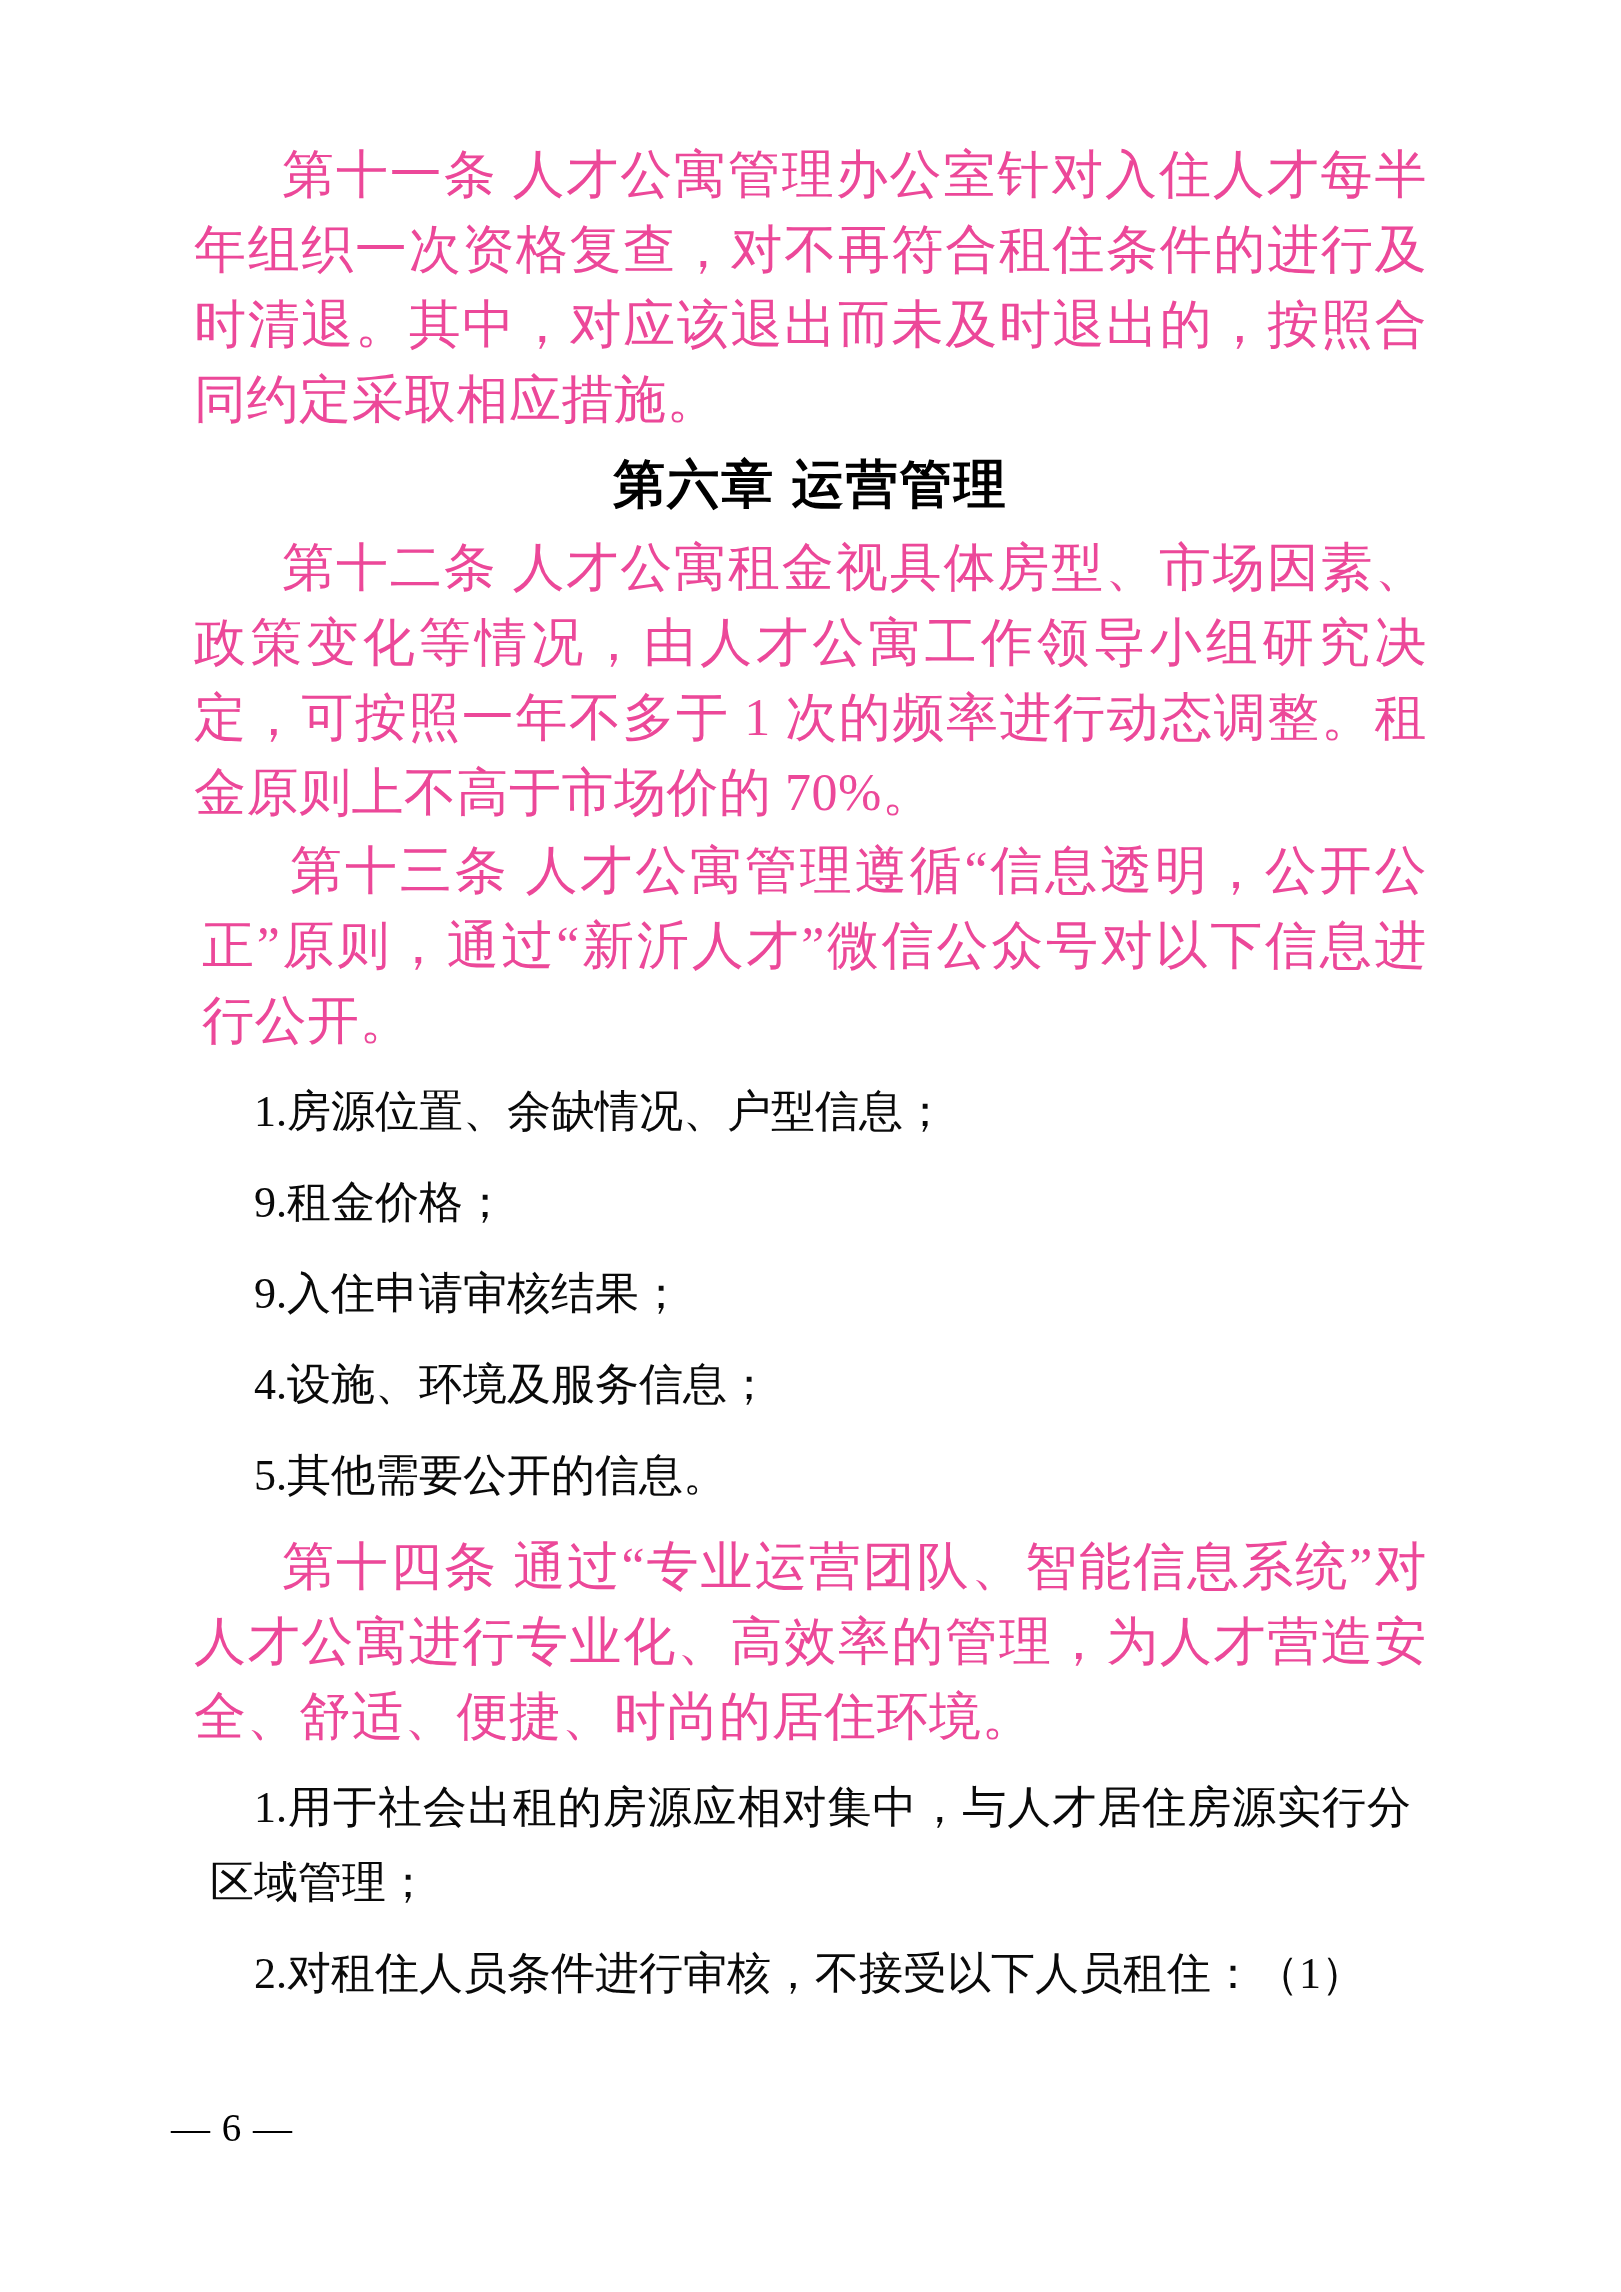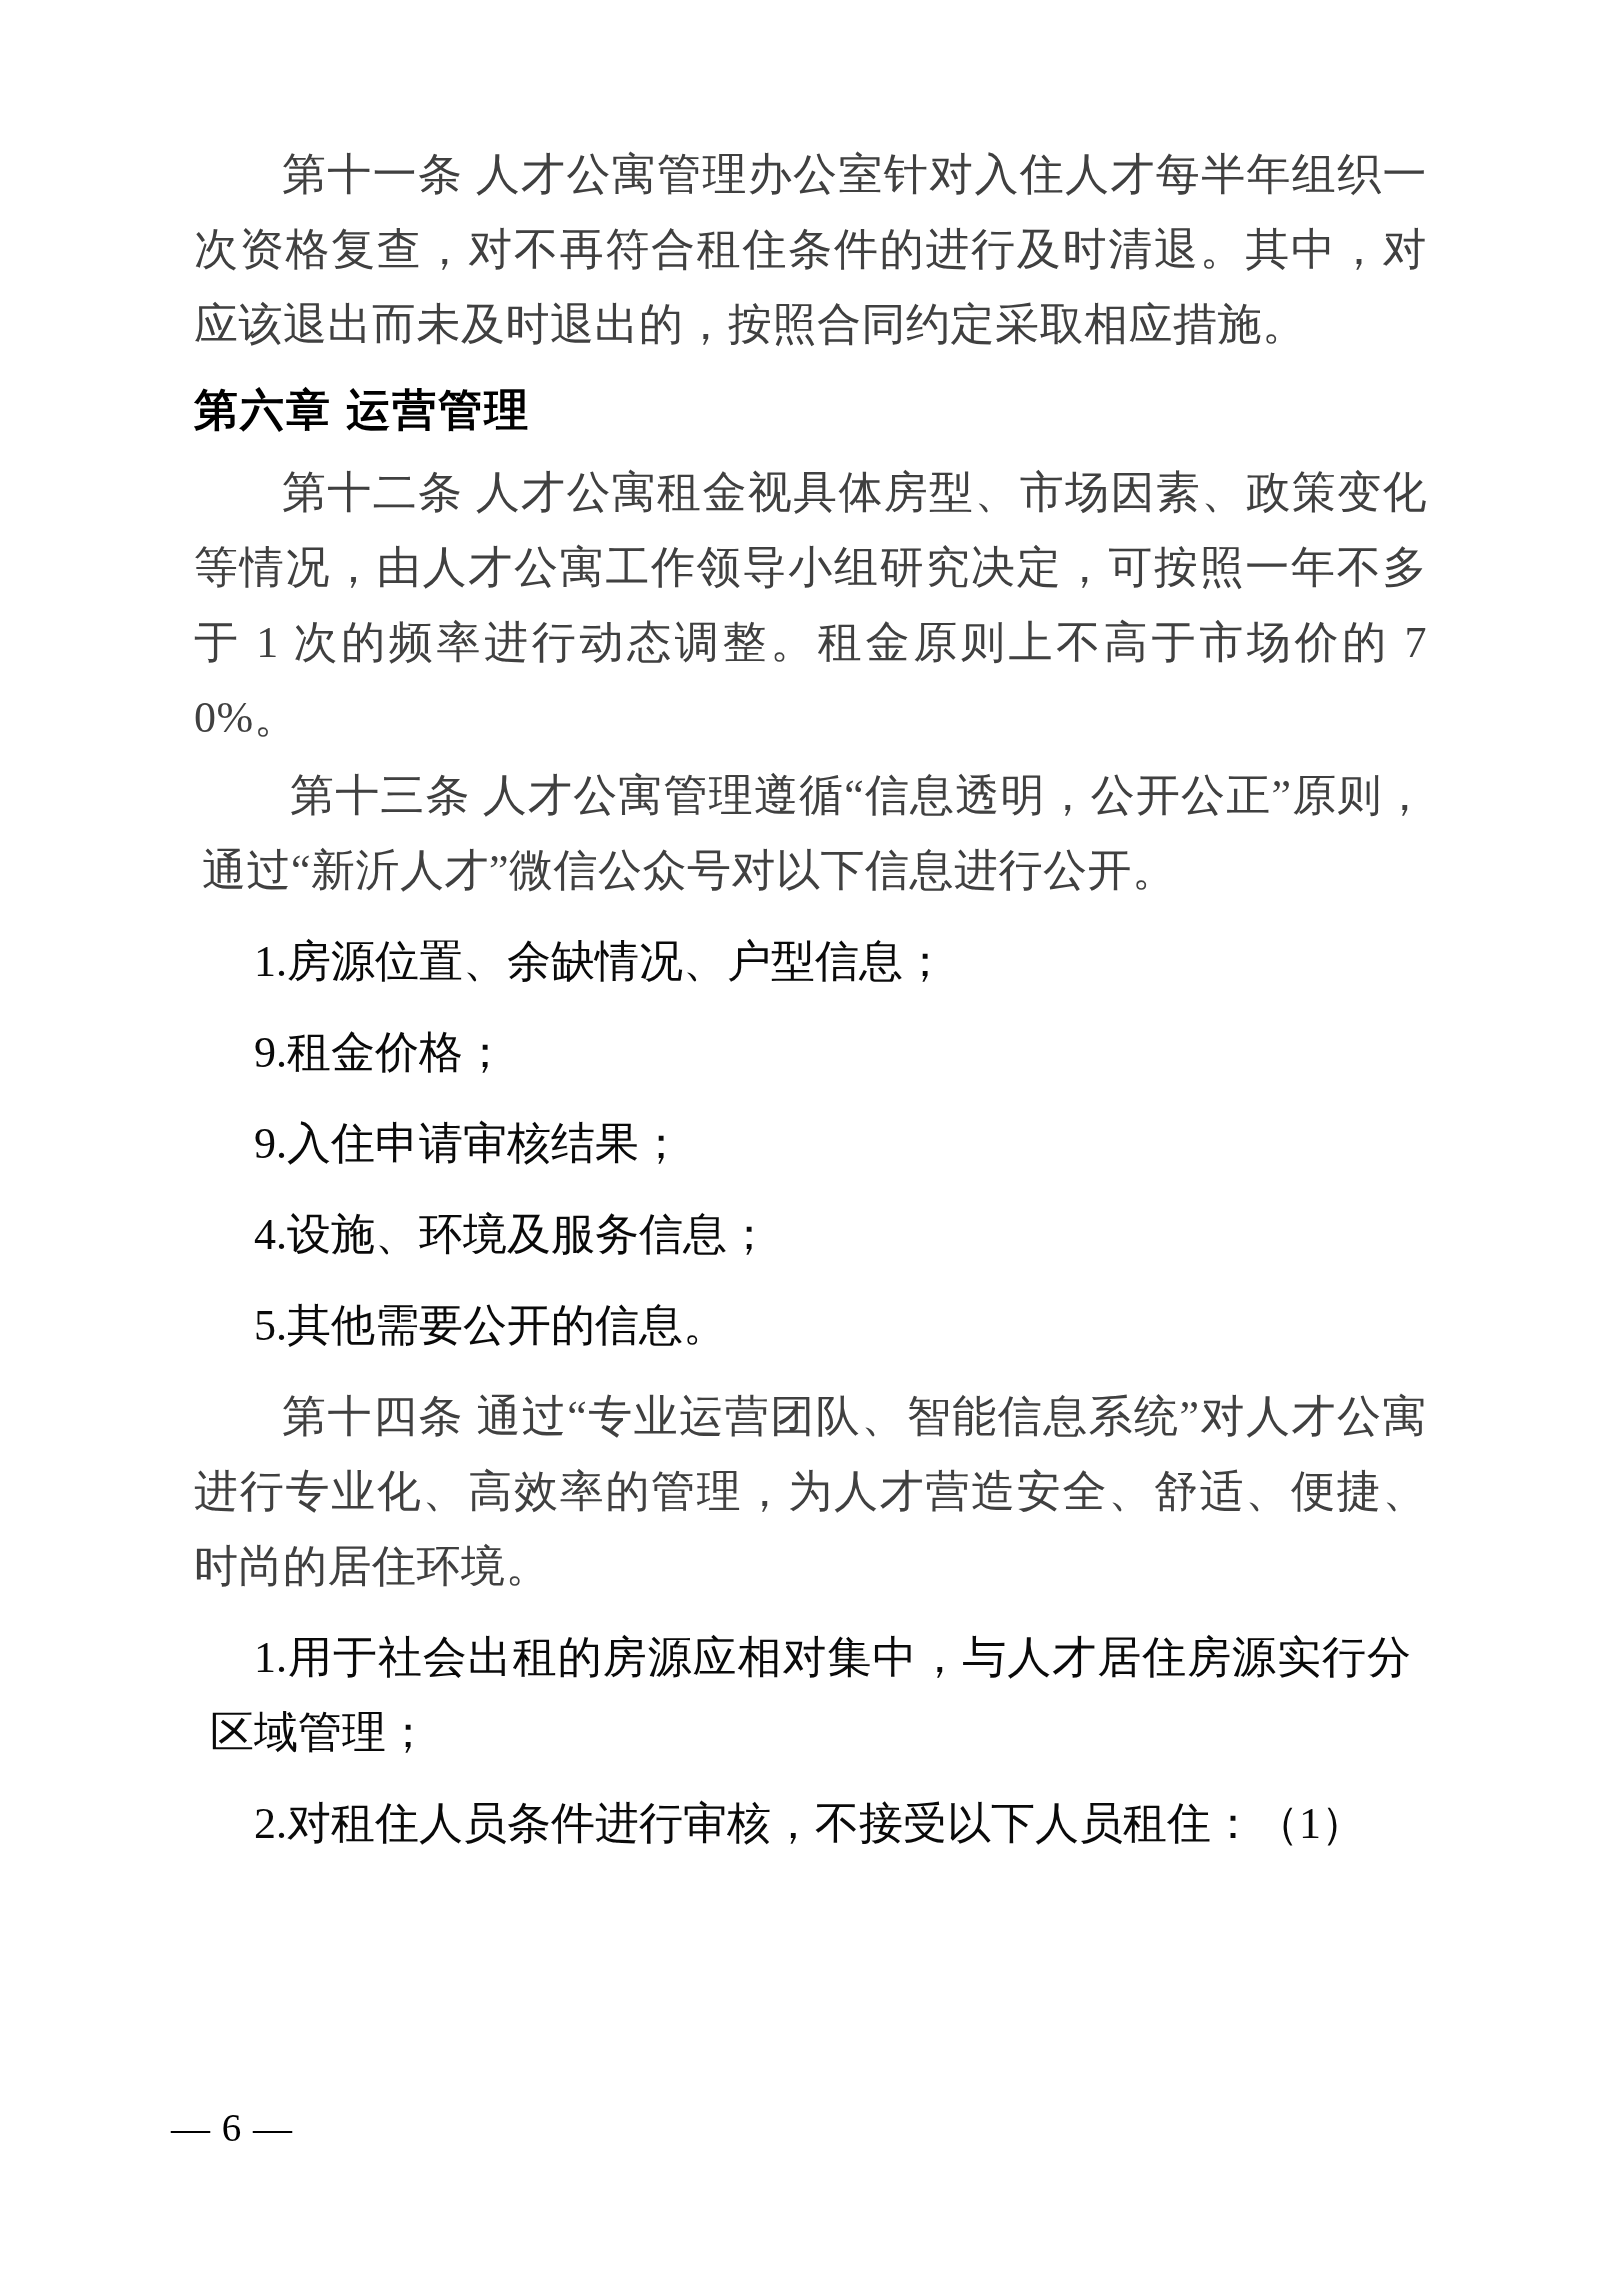--- a/index.html
+++ b/index.html
@@ -22,44 +22,44 @@
   }
   .content {
     position: absolute;
     left: 194px;
     top: 137px;
     width: 1233px;
   }
   
   .para {
     font-family: "Liberation Serif", "DejaVu Serif", serif;
-    font-size: 44px;
+    font-size: 52px;
     line-height: 75px;
     text-align: justify;
     text-align-last: left;
     text-justify: inter-character;
     margin: 0 0 0 0;
     letter-spacing: 0.5px;
     word-break: break-all;
-    color: #404040;
+    color: #ec4899;
   }
   .para.indent {
     text-indent: 88px;
   }
   .para + .para {
     margin-top: 3.9px;
     margin-left: 8px;
   }
   
   .chapter-heading {
     font-family: "Liberation Sans", "DejaVu Sans", sans-serif;
-    font-size: 44px;
+    font-size: 52px;
     font-weight: bold;
     line-height: 75px;
-    text-align: left;
+    text-align: center;
     margin: 9.8px 0 7.8px 0;
     letter-spacing: 2px;
   }
   
   .list-item {
     font-family: "Liberation Serif", "DejaVu Serif", serif;
     font-size: 44px;
     line-height: 75px;
     text-indent: 44px;
     text-align: justify;

